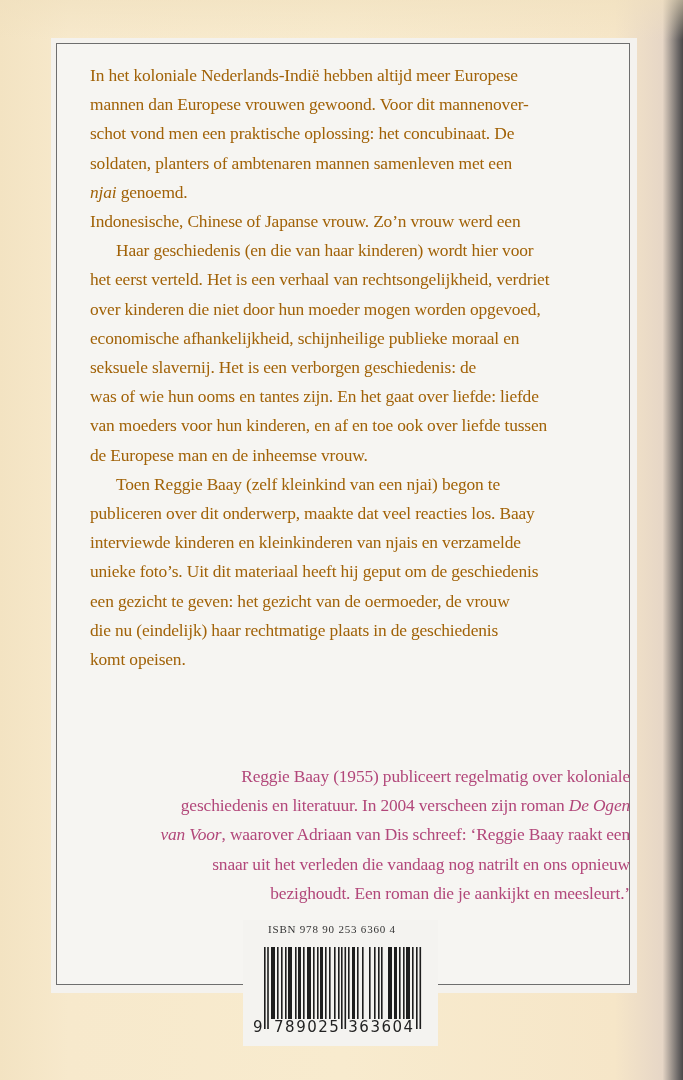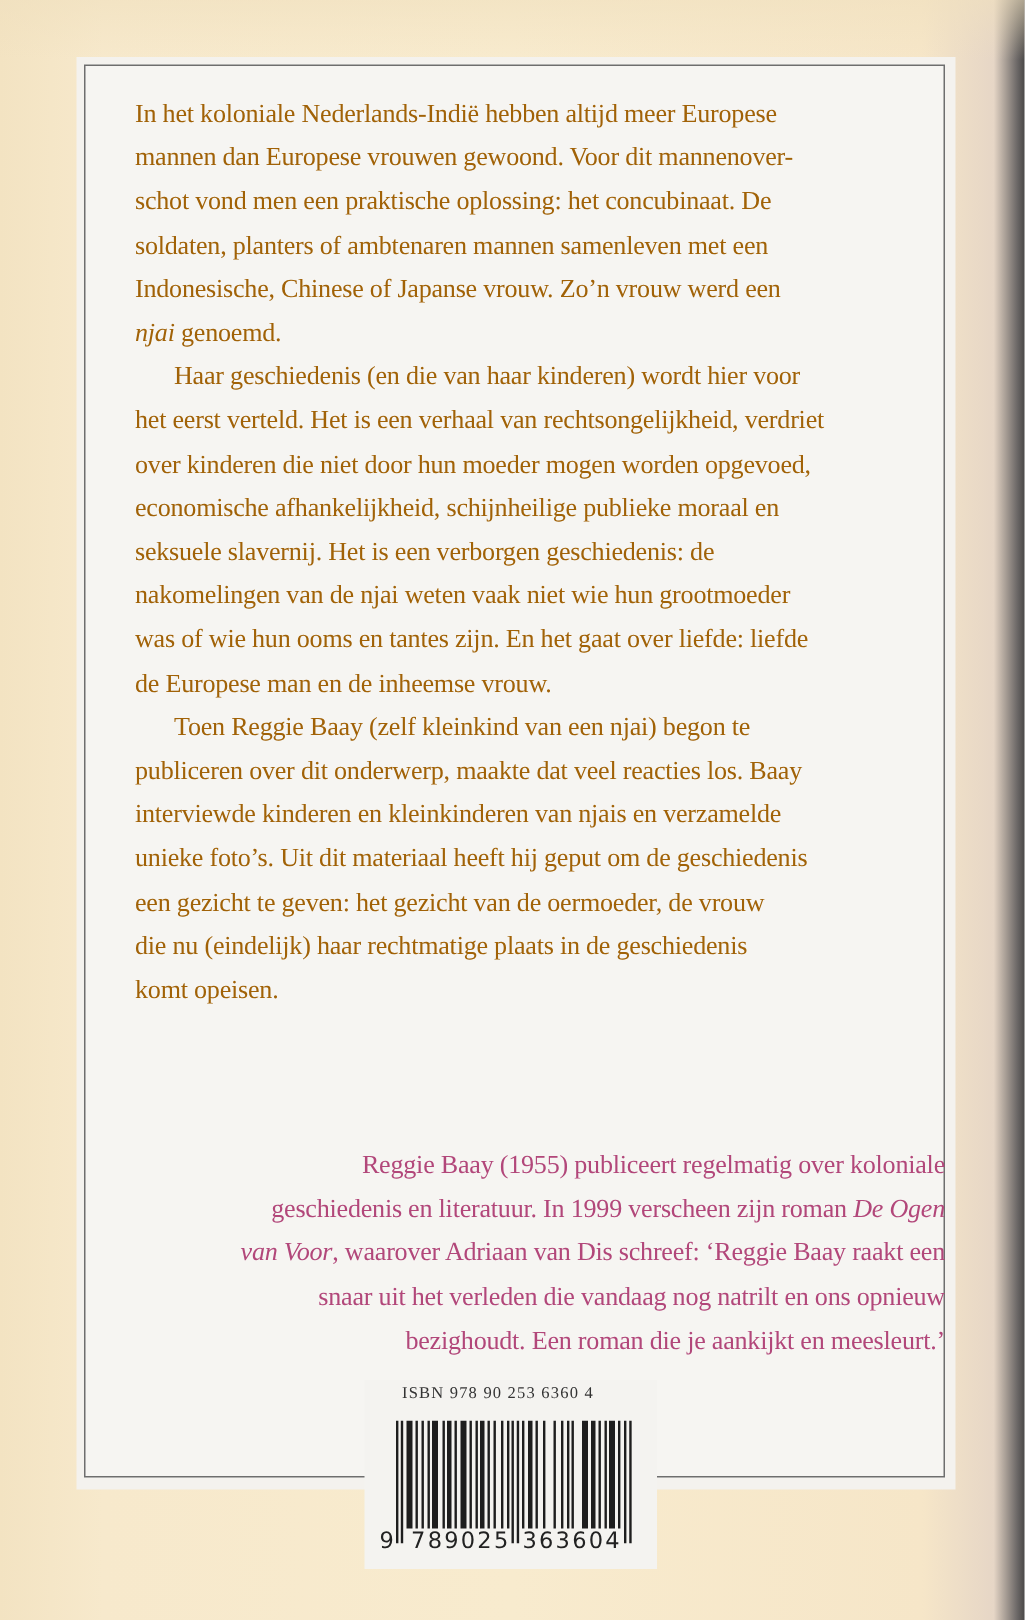--- a/index.html
+++ b/index.html
@@ -73,47 +73,47 @@
 <div class="cover-edge-top"></div>
 <div class="panel-outline"></div>
 <div class="panel"></div>
 
 <div class="text-block">
   <p>
     <span class="line">In het koloniale Nederlands-Indië hebben altijd meer Europese</span>
     <span class="line">mannen dan Europese vrouwen gewoond. Voor dit mannenover-</span>
     <span class="line">schot vond men een praktische oplossing: het concubinaat. De</span>
     <span class="line">soldaten, planters of ambtenaren mannen samenleven met een</span>
+    <span class="line"><em>njai</em><span> genoemd.</span></span>
     <span class="line">Indonesische, Chinese of Japanse vrouw. Zo’n vrouw werd een</span>
-    <span class="line"><em>njai</em><span> genoemd.</span></span>
   </p>
   <p>
     <span class="line indent">Haar geschiedenis (en die van haar kinderen) wordt hier voor</span>
     <span class="line">het eerst verteld. Het is een verhaal van rechtsongelijkheid, verdriet</span>
     <span class="line">over kinderen die niet door hun moeder mogen worden opgevoed,</span>
     <span class="line">economische afhankelijkheid, schijnheilige publieke moraal en</span>
     <span class="line">seksuele slavernij. Het is een verborgen geschiedenis: de</span>
-    <span class="line">nakomelingen van de njai weten vaak niet wie hun grootmoeder</span>
     <span class="line">was of wie hun ooms en tantes zijn. En het gaat over liefde: liefde</span>
+    <span class="line">van moeders voor hun kinderen, en af en toe ook over liefde tussen</span>
     <span class="line">de Europese man en de inheemse vrouw.</span>
   </p>
   <p>
     <span class="line indent">Toen Reggie Baay (zelf kleinkind van een njai) begon te</span>
     <span class="line">publiceren over dit onderwerp, maakte dat veel reacties los. Baay</span>
     <span class="line">interviewde kinderen en kleinkinderen van njais en verzamelde</span>
     <span class="line">unieke foto’s. Uit dit materiaal heeft hij geput om de geschiedenis</span>
     <span class="line">een gezicht te geven: het gezicht van de oermoeder, de vrouw</span>
     <span class="line">die nu (eindelijk) haar rechtmatige plaats in de geschiedenis</span>
     <span class="line">komt opeisen.</span>
   </p>
 </div>
 
 <div class="bio">
   <span class="line">Reggie Baay (1955) publiceert regelmatig over koloniale</span>
-  <span class="line"><span>geschiedenis en literatuur. In 1999 verscheen zijn roman </span><em>De Ogen</em></span>
+  <span class="line"><span>geschiedenis en literatuur. In 2004 verscheen zijn roman </span><em>De Ogen</em></span>
   <span class="line"><em>van Voor</em><span>, waarover Adriaan van Dis schreef: ‘Reggie Baay raakt een</span></span>
   <span class="line">snaar uit het verleden die vandaag nog natrilt en ons opnieuw</span>
   <span class="line">bezighoudt. Een roman die je aankijkt en meesleurt.’</span>
 </div>
 
 <div class="barcode-patch"></div>
 <div class="isbn-label">ISBN 978 90 253 6360 4</div>
 <div class="barcode">
   <svg width="160" height="82" viewBox="0 0 160 82" xmlns="http://www.w3.org/2000/svg">
     <g fill="#1e1e1e">

